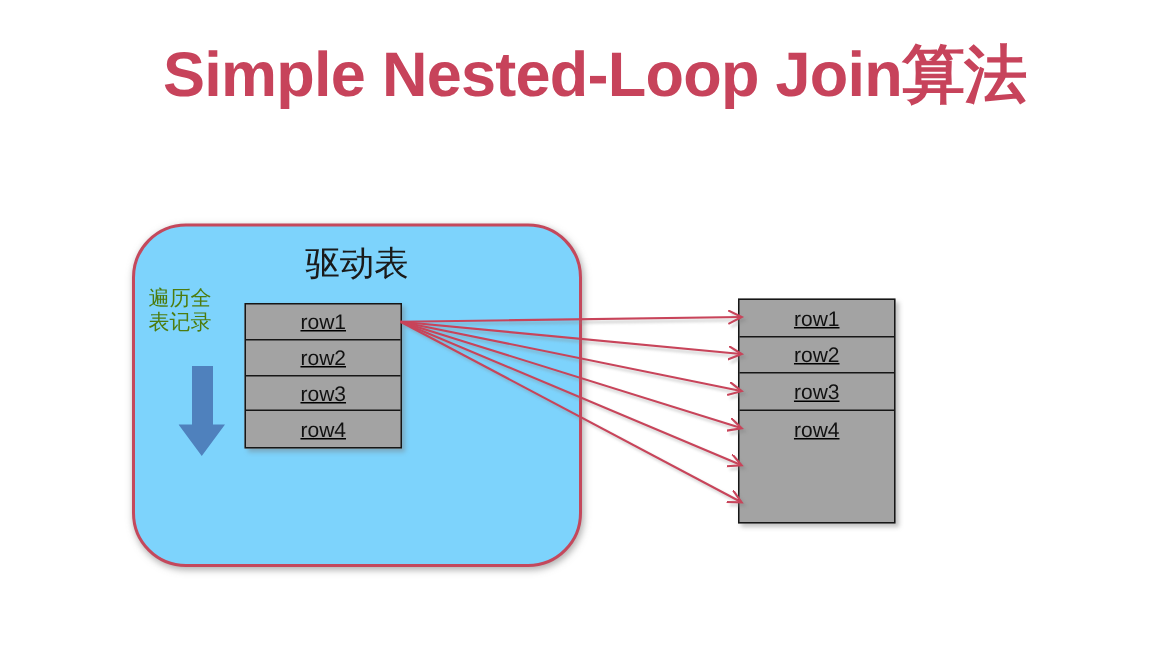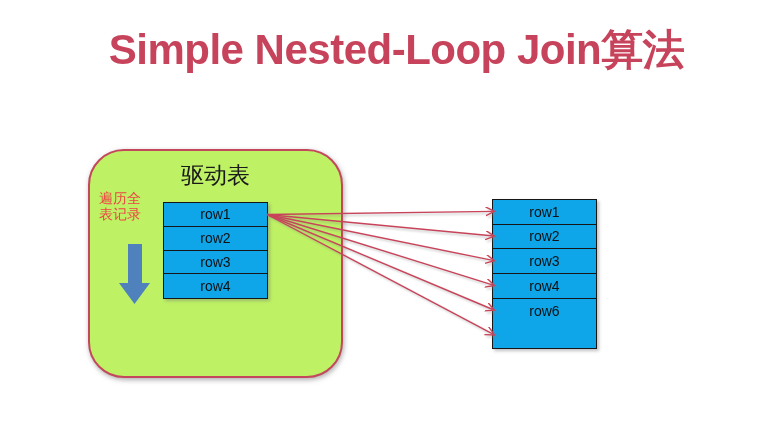--- a/index.html
+++ b/index.html
@@ -6,39 +6,41 @@
   .canvas{
     position:relative;width:772px;height:432px;background:#ffffff;overflow:hidden;
     font-family:"Liberation Sans","DejaVu Sans",sans-serif;
   }
   .title{
     position:absolute;left:0;right:0;top:24px;margin:0;
     text-align:center;font-size:42px;line-height:52px;font-weight:bold;
     color:var(--title-red,#C7435B);letter-spacing:-0.5px;padding-left:21px;
   }
   .box{
-    position:absolute;background:#bef264;
+    position:absolute;background:#7dd3fc;
     border:2px solid var(--border-red,#C4485C);
     border-radius:36px;
     box-shadow:1px 2px 5px rgba(110,110,110,0.55);
+    padding-left:45px;
   }
   .box-left{left:88px;top:149px;width:251px;height:225px;}
   .box-right{left:417px;top:148px;width:249px;height:226px;}
   .box-header{
     position:absolute;left:0;right:0;top:9px;text-align:center;
     font-size:23px;line-height:30px;color:#1a1a1a;
   }
   .note{
     position:absolute;left:96px;top:190px;width:48px;
-    font-size:14px;line-height:16px;color:#ef4444;text-align:center;
+    font-size:14px;line-height:16px;color:#4d7c0f;text-align:center;
   }
   .table{
-    position:absolute;display:grid;background:#0ea5e9;
+    position:absolute;display:grid;background:#a3a3a3;
     border:1.4px solid #161616;
     box-shadow:2px 2px 3px rgba(120,120,120,0.45);
+    text-decoration:underline;
   }
   .table-left{left:163px;top:202px;width:103px;height:95px;grid-template-rows:repeat(4,1fr);}
   .table-right{left:492px;top:199px;width:103px;height:148px;grid-template-rows:repeat(6,1fr);}
   .cell{
     display:flex;align-items:center;justify-content:center;
     font-size:14px;color:#111;border-bottom:1.4px solid #161616;
   }
   .cell:last-child{border-bottom:none;}
   .scan-arrow{position:absolute;left:119px;top:244px;width:31px;height:60px;}
   .arrow-overlay{
@@ -73,21 +75,20 @@
       <div class="cell">row3</div>
       <div class="cell">row4</div>
     </div>
 
 
   <div class="table table-right">
       <div class="cell">row1</div>
       <div class="cell">row2</div>
       <div class="cell">row3</div>
       <div class="cell">row4</div>
-      <div class="cell">row6</div>
     </div>
 
   <svg class="arrow-overlay" viewBox="0 0 772 432" xmlns="http://www.w3.org/2000/svg">
     <defs>
       <marker id="ah" markerWidth="12" markerHeight="12" refX="8.5" refY="4.5" orient="auto" markerUnits="userSpaceOnUse">
         <path d="M0,0 L9,4.5 L0,9" fill="none" stroke-width="1.4" style="stroke:var(--join-red,#C8445A)"></path>
       </marker>
     </defs>
     <g id="fan">
         <line x1="267" y1="214.5" x2="494" y2="211.33333333333334" stroke-width="1.4" marker-end="url(#ah)" style="stroke:var(--join-red,#C8445A)"></line>

